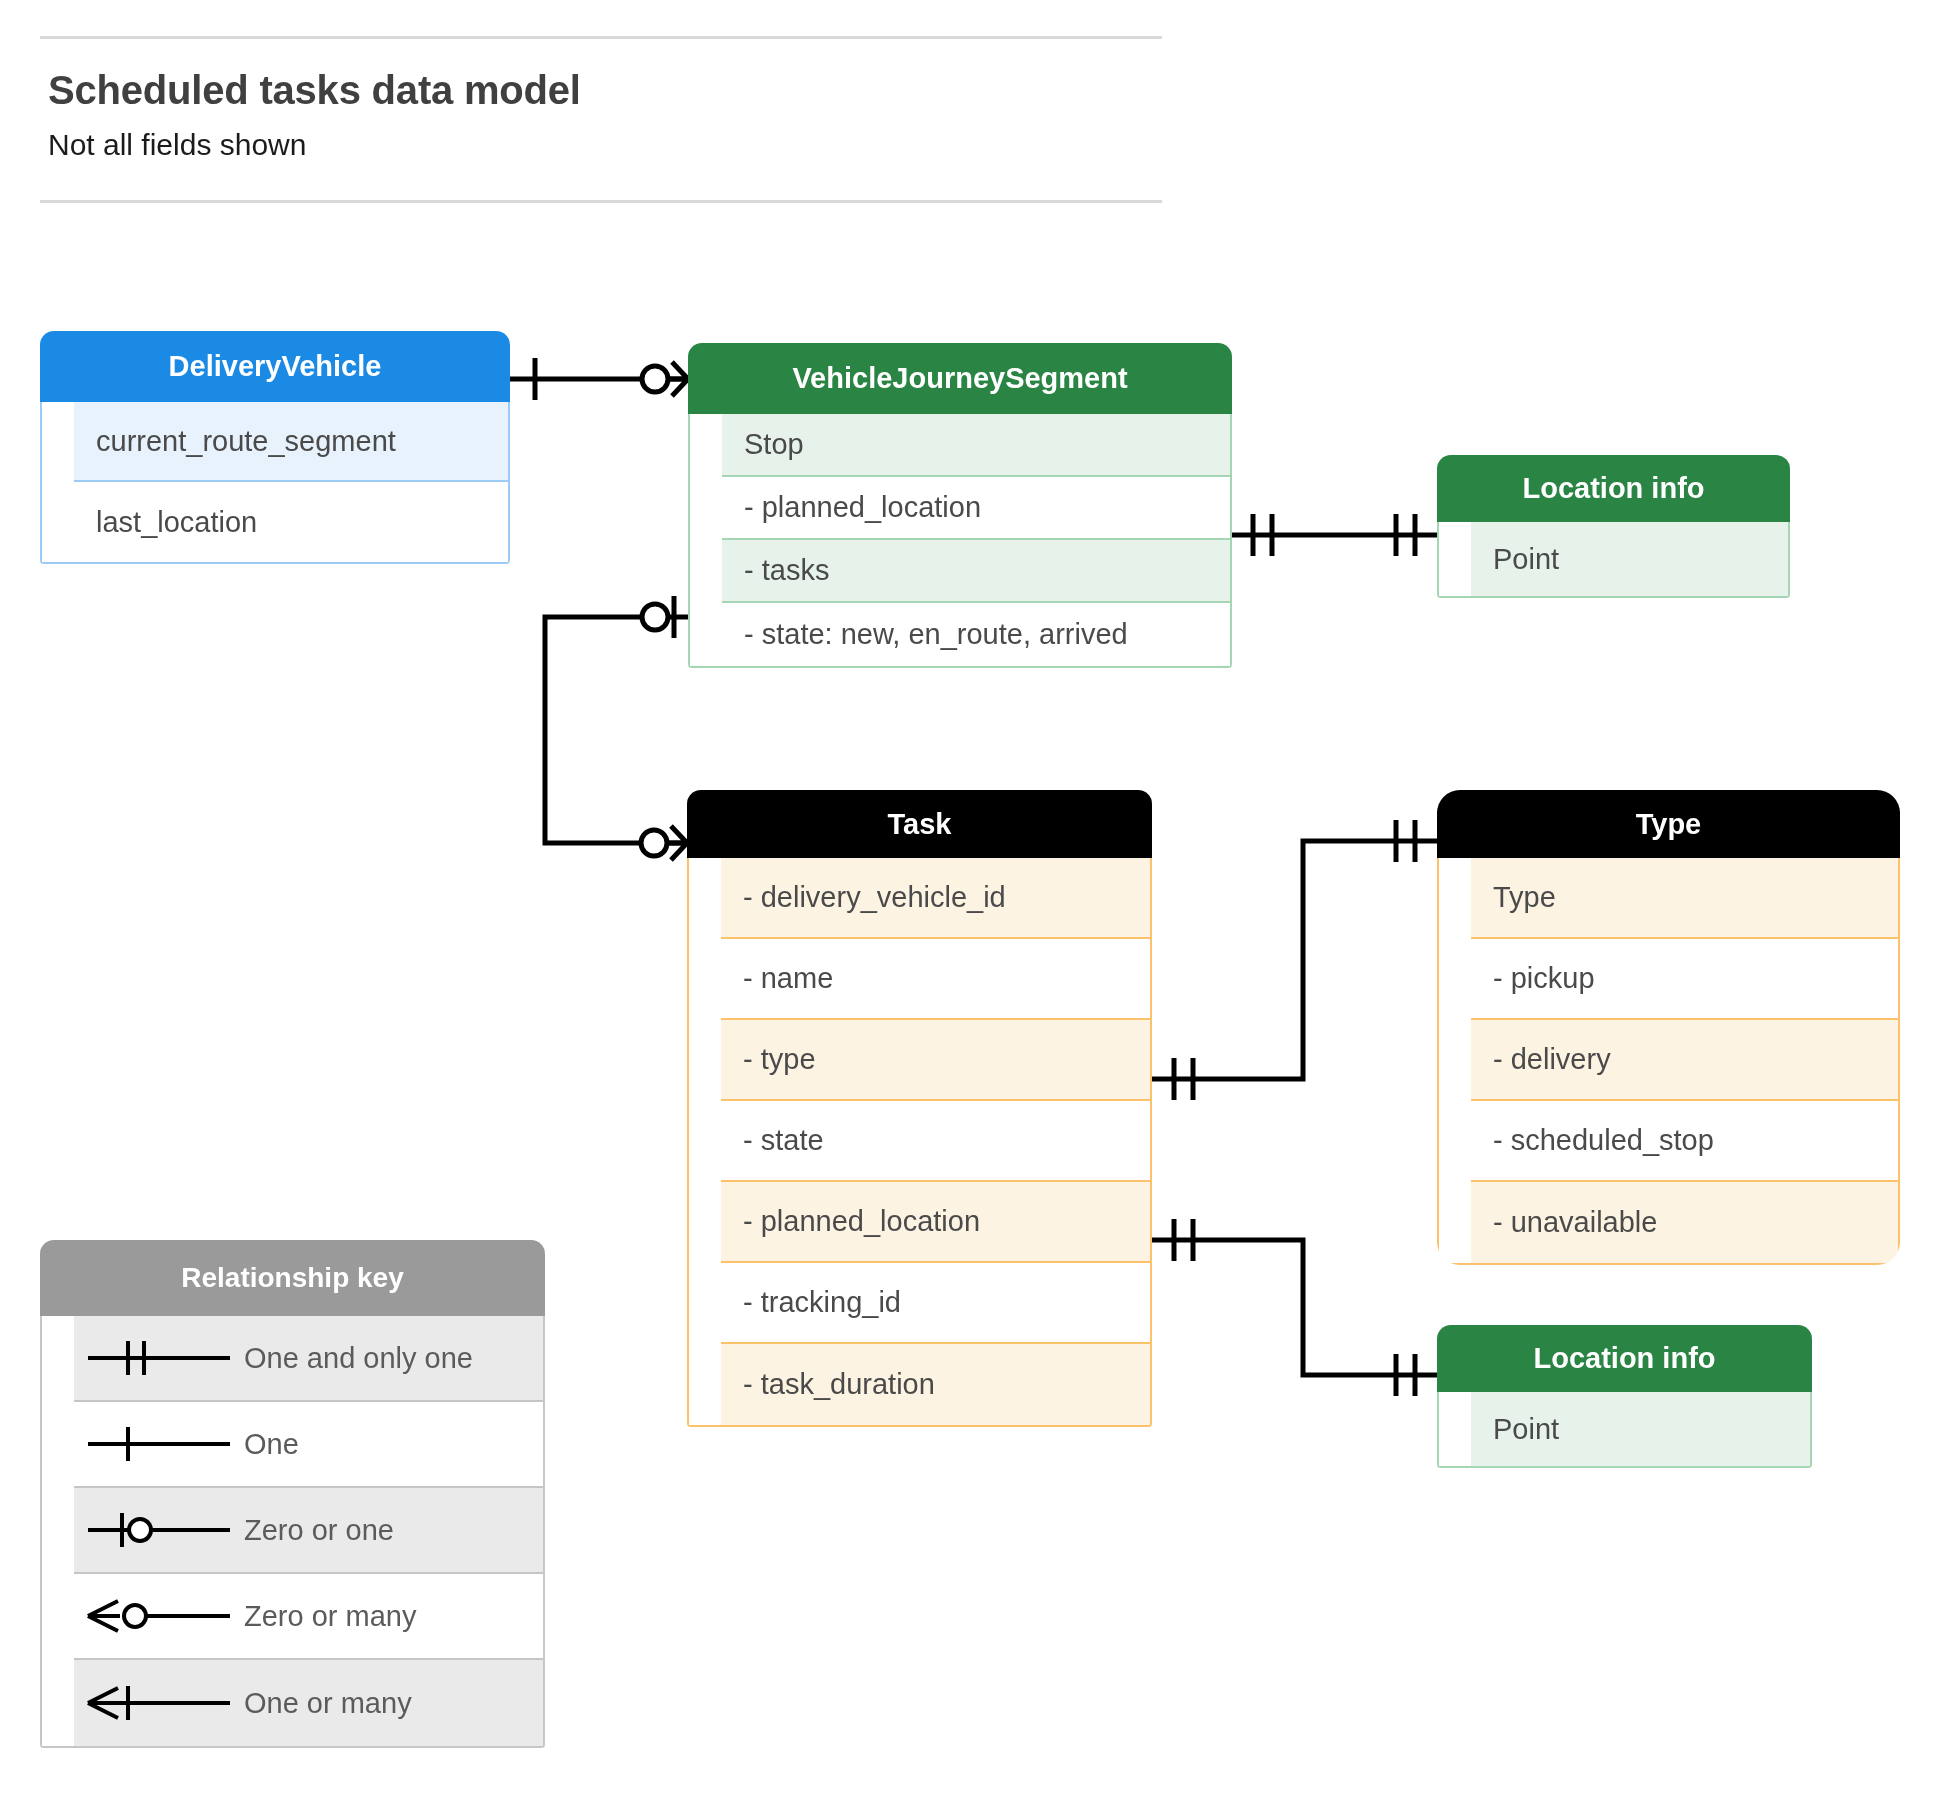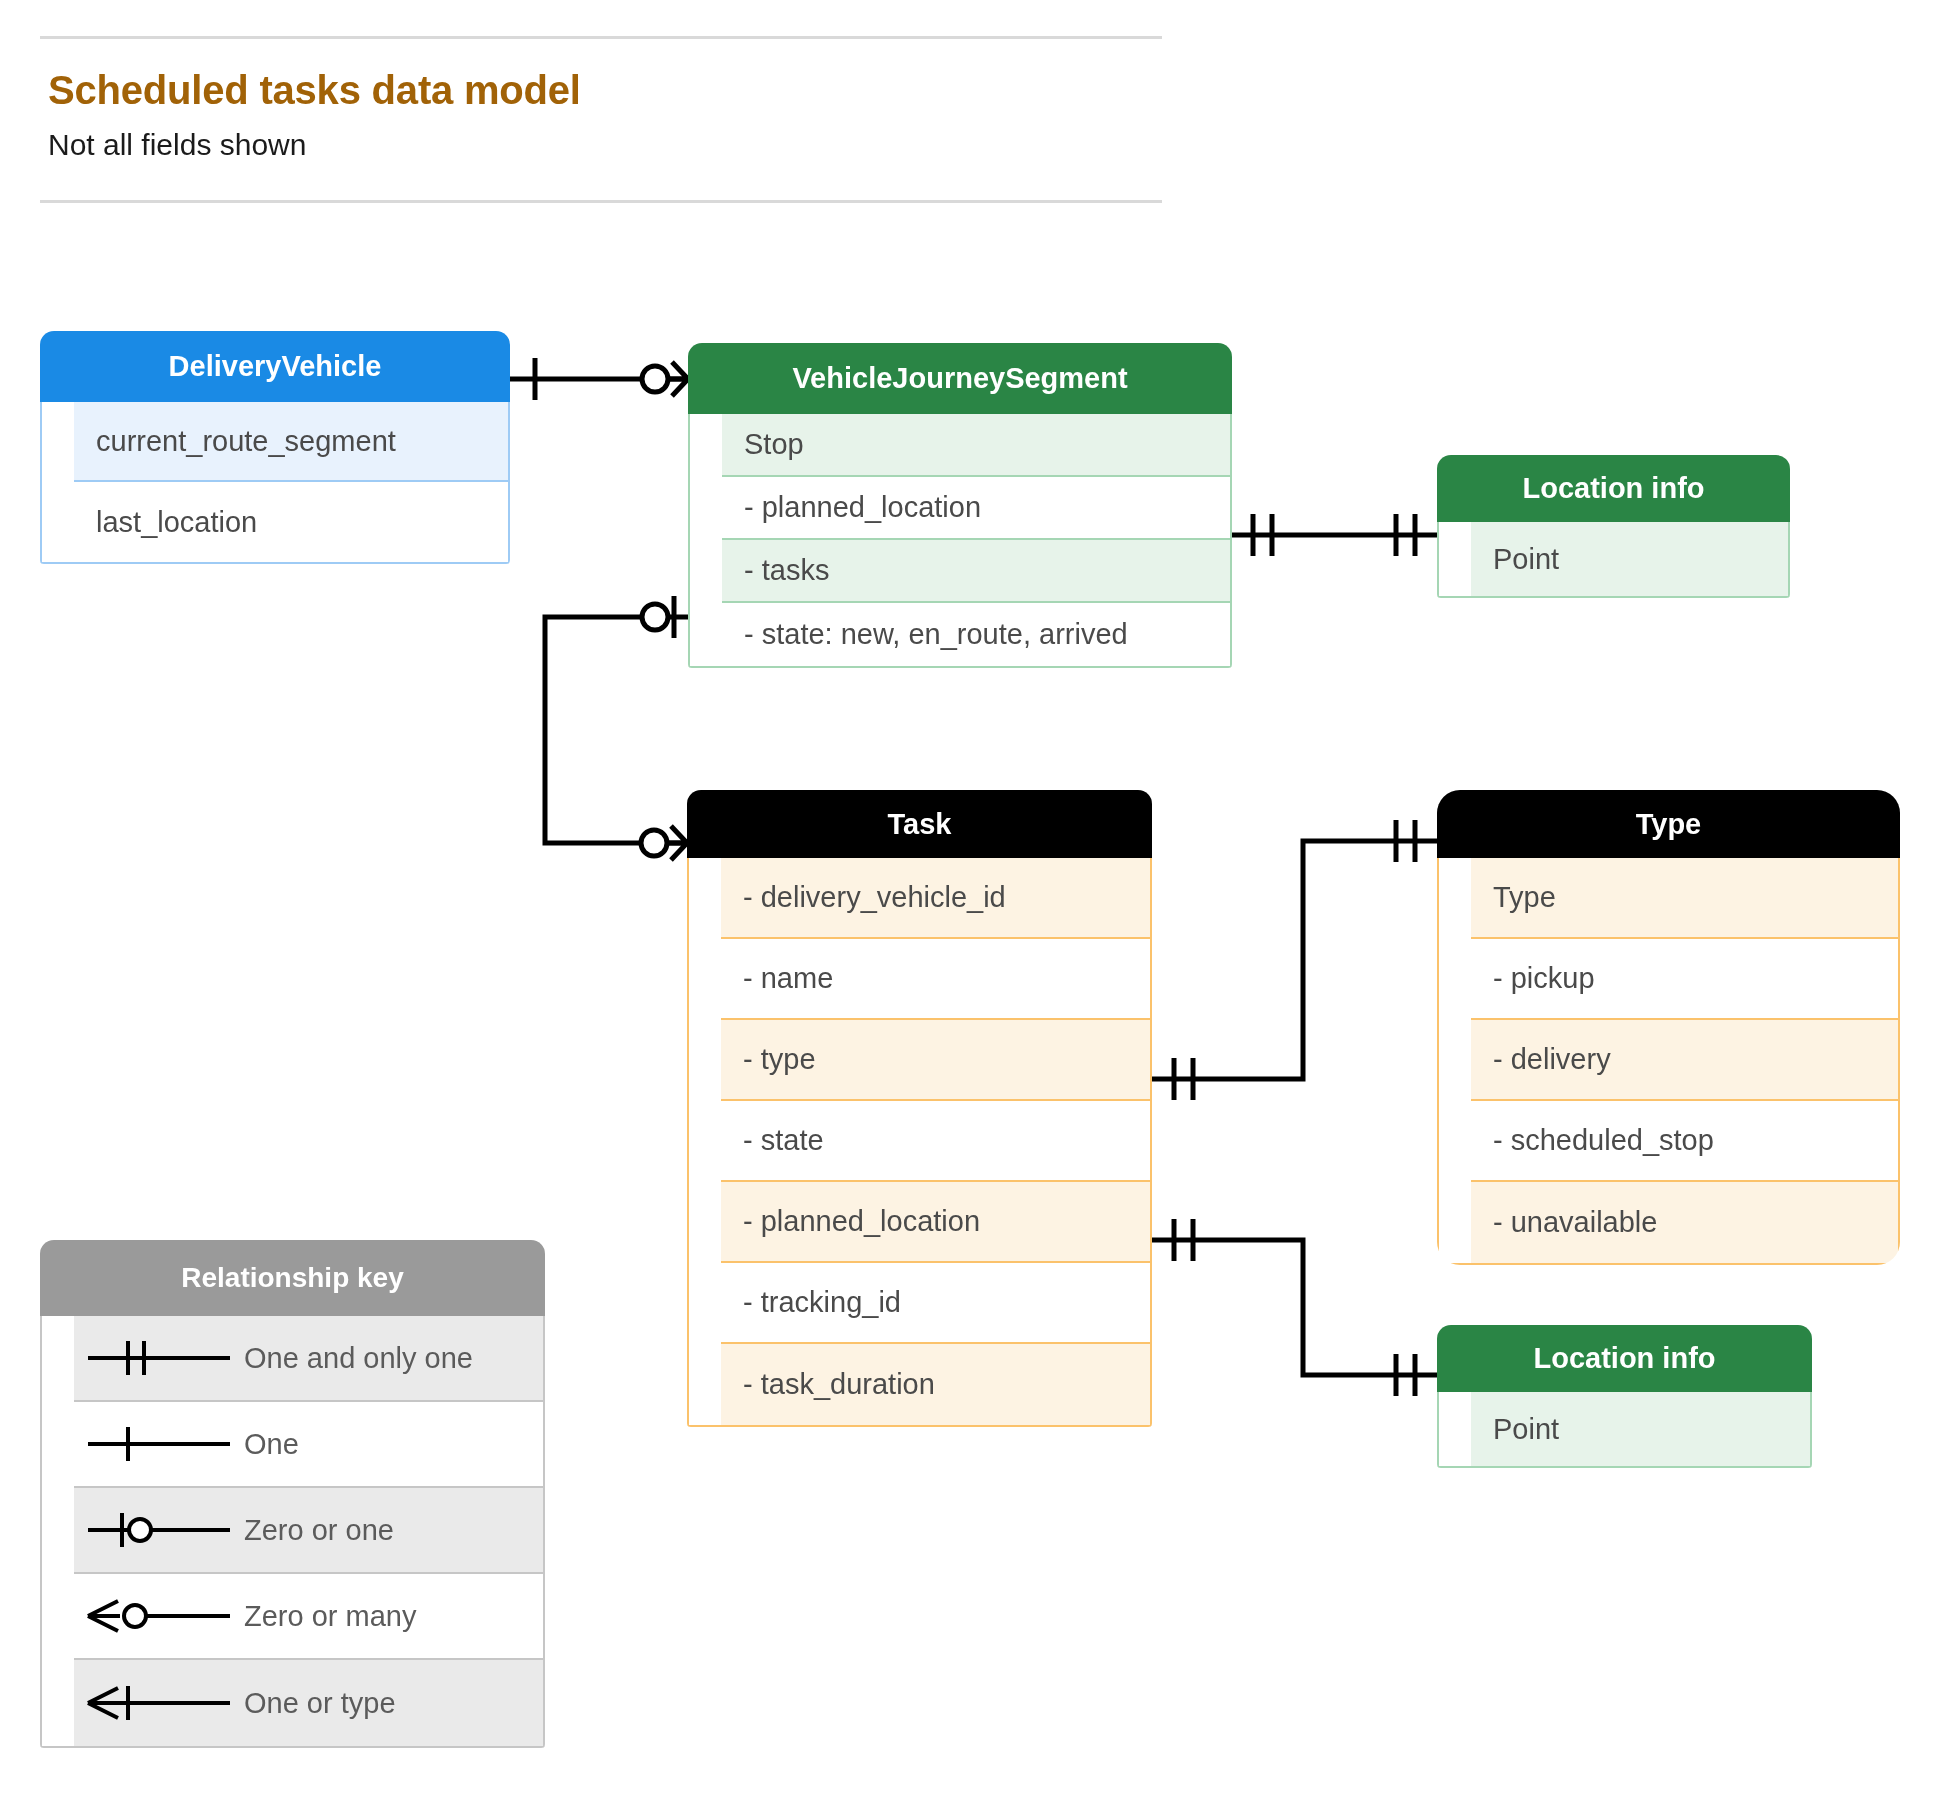--- a/index.html
+++ b/index.html
@@ -11,21 +11,21 @@
     -webkit-font-smoothing:antialiased;
   }
 
   
   #page-header { position:absolute; left:0; top:0; width:1940px; }
   .rule { position:absolute; left:40px; width:1122px; height:3px; background:#d9d9d9; }
   .rule.top { top:36px; }
   .rule.bottom { top:200px; }
   #doc-title {
     position:absolute; left:48px; top:68px;
-    font-size:40px; font-weight:700; color:#a16207; letter-spacing:-0.2px;
+    font-size:40px; font-weight:700; color:#404040; letter-spacing:-0.2px;
     white-space:nowrap;
   }
   #doc-subtitle {
     position:absolute; left:48px; top:128px;
     font-size:30px; font-weight:400; color:#1b1b1b;
     white-space:nowrap;
   }
 
   
   .entity {
@@ -280,17 +280,17 @@
     <div class="row alt">
       <span class="key-sym">
         <svg width="150" height="46" viewBox="0 0 150 46">
           <g stroke="#000" stroke-width="4" fill="none">
             <line x1="4" y1="23" x2="146" y2="23"></line>
             <path d="M4 23 L34 8 M4 23 L34 38"></path>
             <line x1="44" y1="6" x2="44" y2="40"></line>
           </g>
         </svg>
       </span>
-      <span class="key-label">One or type</span>
+      <span class="key-label">One or many</span>
     </div>
 
   </div>
 </div>
 
 </body></html>

